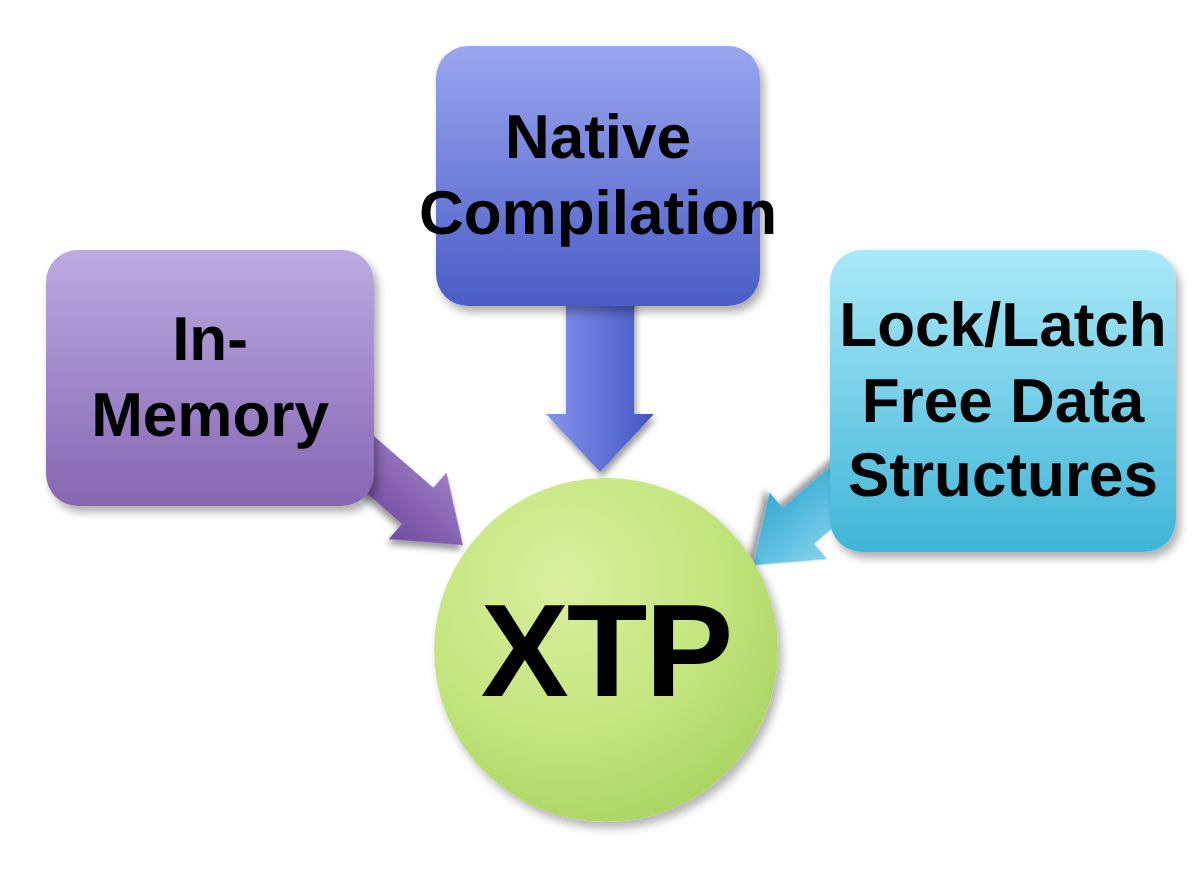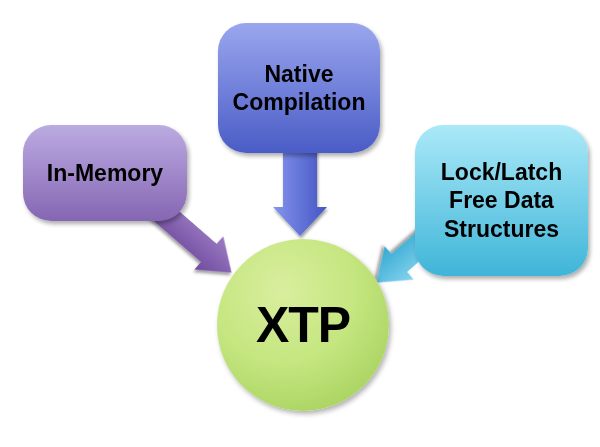--- a/index.html
+++ b/index.html
@@ -2,36 +2,36 @@
 <html><head>
 <meta charset="utf-8">
 <style>
   html,body{margin:0;padding:0;background:#ffffff;}
   .canvas{
     position:relative;width:600px;height:447px;background:#ffffff;overflow:hidden;
     font-family:"Liberation Sans","DejaVu Sans",sans-serif;
   }
   .arrow-layer{position:absolute;left:0;top:0;width:600px;height:447px;z-index:1;}
   .node{
-    position:absolute;z-index:2;border-radius:28px;
+    position:absolute;z-index:2;border-radius:16px;
     display:flex;align-items:center;justify-content:center;text-align:center;
-    color:#000;font-weight:bold;font-size:23px;line-height:1.22;
+    color:#000;font-weight:bold;font-size:31px;line-height:1.22;
     box-shadow:2px 3px 4px rgba(0,0,0,0.32);
     padding:0 6px;box-sizing:border-box;
   }
-  #node-in-memory{left:23px;top:125px;width:164px;height:96px;
+  #node-in-memory{left:23px;top:125px;width:164px;height:128px;
     background:linear-gradient(#bcabe2,#8566b2);}
   #node-native-compilation{left:218px;top:23px;width:162px;height:130px;
     background:linear-gradient(#9aa6ee,#4a5cc6);}
   #node-lock-latch{left:415px;top:125px;width:173px;height:151px;
     background:linear-gradient(#abe9f8,#3fb5d8);}
   #node-xtp{
     left:217px;top:239px;width:172px;height:172px;border-radius:50%;
     background:radial-gradient(circle at 38% 30%, #d9ee9e 0%, #c5e680 45%, #9bca51 100%);
-    font-size:50px;font-weight:bold;letter-spacing:-1px;
+    font-size:66px;font-weight:bold;letter-spacing:-1px;
     box-shadow:2px 3px 5px rgba(0,0,0,0.3);
   }
 </style>
 </head>
 <body>
 
 <div class="canvas">
 
   <svg class="arrow-layer" width="600" height="447" viewBox="0 0 600 447" aria-hidden="true">
     <defs>

